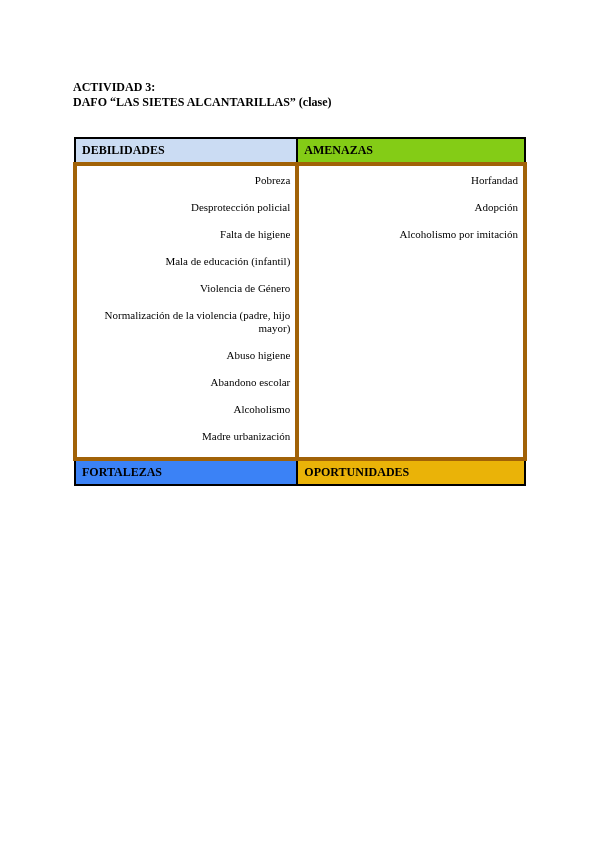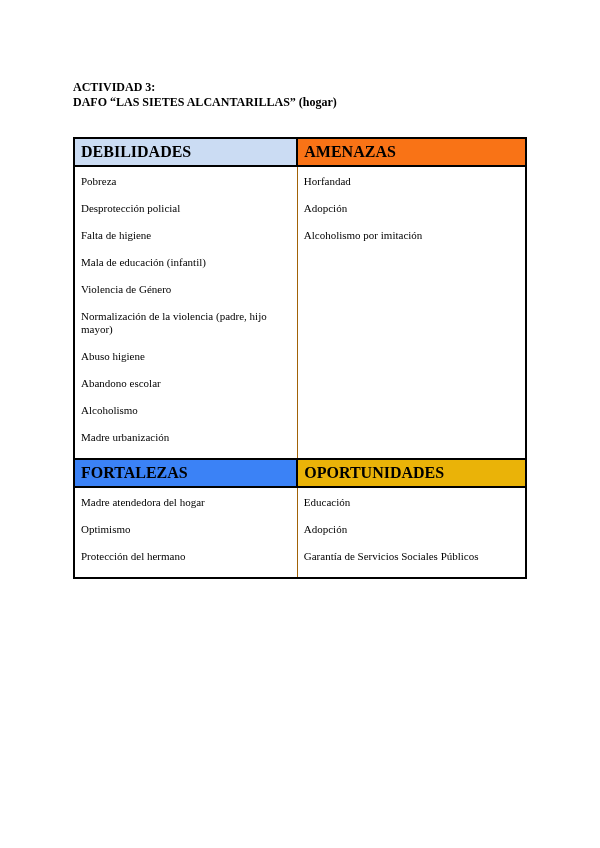--- a/index.html
+++ b/index.html
@@ -32,32 +32,33 @@
   table.swot {
     width: 100%;
     border-collapse: collapse;
     border: 2px solid #000000;
     table-layout: fixed;
   }
   table.swot col.c1 { width: 49.4%; }
   table.swot col.c2 { width: 50.6%; }
   table.swot th {
     border: 2px solid #000000;
-    font-size: 16px;
+    font-size: 12px;
     font-weight: bold;
     text-align: left;
     padding: 4px 5px 4px 6px;
     height: 15px;
     vertical-align: middle;
     margin-top: 16px;
   }
   table.swot td {
-    border: 1px solid #a16207;
+    border: 4px solid #a16207;
     vertical-align: top;
     padding: 8px 5px 0 6px;
+    text-align: right;
   }
   table.swot td p {
     font-size: 11px;
     line-height: 13px;
     margin: 0 0 14px 0;
   }
   .page-number {
     position: absolute;
     right: 75px;
     top: 792px;
@@ -65,32 +66,32 @@
   }
 </style>
 </head>
 <body>
 
 <div class="page">
   <div class="content">
 
     <div class="doc-title">
       <div>ACTIVIDAD 3:</div>
-      <div>DAFO “LAS SIETES ALCANTARILLAS” (hogar)</div>
+      <div>DAFO “LAS SIETES ALCANTARILLAS” (clase)</div>
     </div>
 
     <table class="swot">
       <colgroup>
           <col class="c1">
           <col class="c2">
         </colgroup>
       <tbody>
         <tr>
           <th style="background: rgb(203, 220, 243);">DEBILIDADES</th>
-          <th style="background: #f97316;">AMENAZAS</th>
+          <th style="background: #84cc16;">AMENAZAS</th>
         </tr>
         <tr>
           <td>
             <p>Pobreza</p>
             <p>Desprotección policial</p>
             <p>Falta de higiene</p>
             <p>Mala de educación (infantil)</p>
             <p>Violencia de Género</p>
             <p>Normalización de la violencia (padre, hijo mayor)</p>
             <p>Abuso higiene</p>
@@ -101,31 +102,19 @@
           <td>
             <p>Horfandad</p>
             <p>Adopción</p>
             <p>Alcoholismo por imitación</p>
           </td>
         </tr>
         <tr>
           <th style="background: #3b82f6;">FORTALEZAS</th>
           <th style="background: #eab308;">OPORTUNIDADES</th>
         </tr>
-        <tr>
-          <td>
-            <p>Madre atendedora del hogar</p>
-            <p>Optimismo</p>
-            <p>Protección del hermano</p>
-          </td>
-          <td>
-            <p>Educación</p>
-            <p>Adopción</p>
-            <p>Garantía de Servicios Sociales Públicos</p>
-          </td>
-        </tr>
       </tbody>
     </table>
 
   </div>
 
   <div class="page-number">1</div>
 </div>
 
 </body></html>

